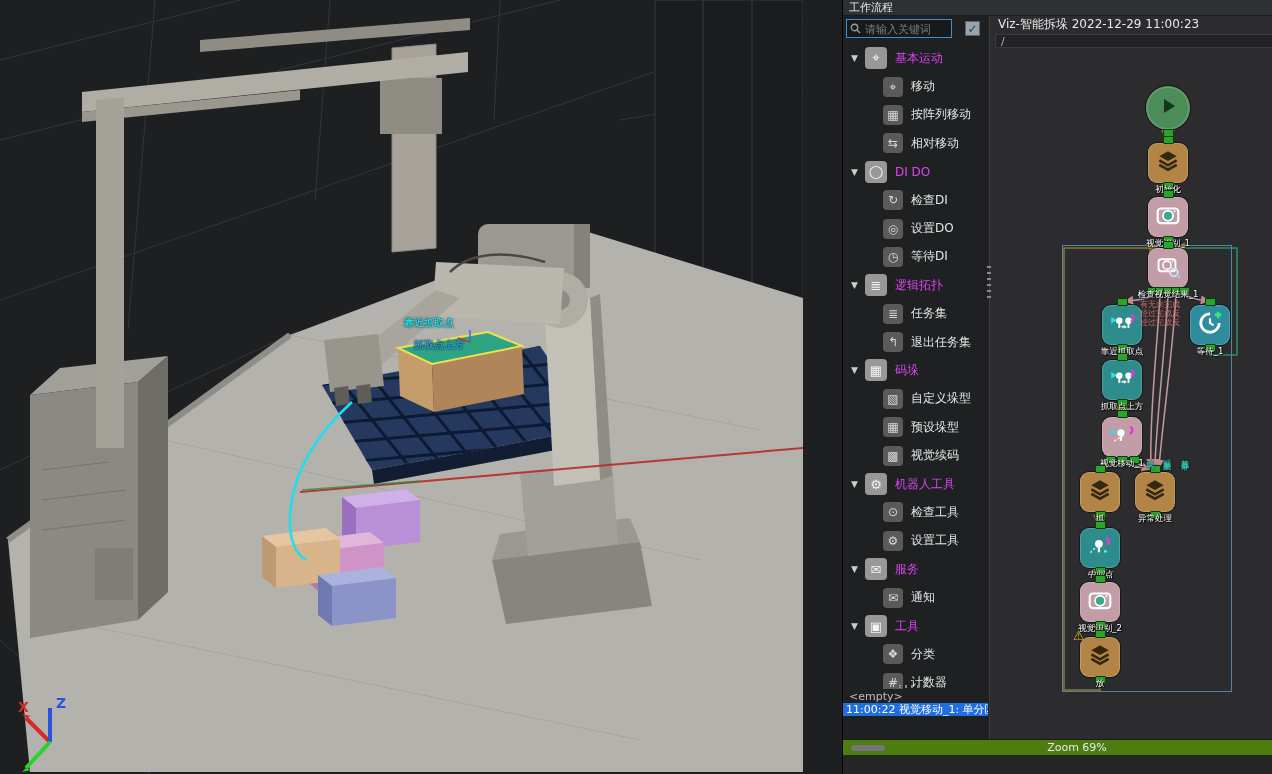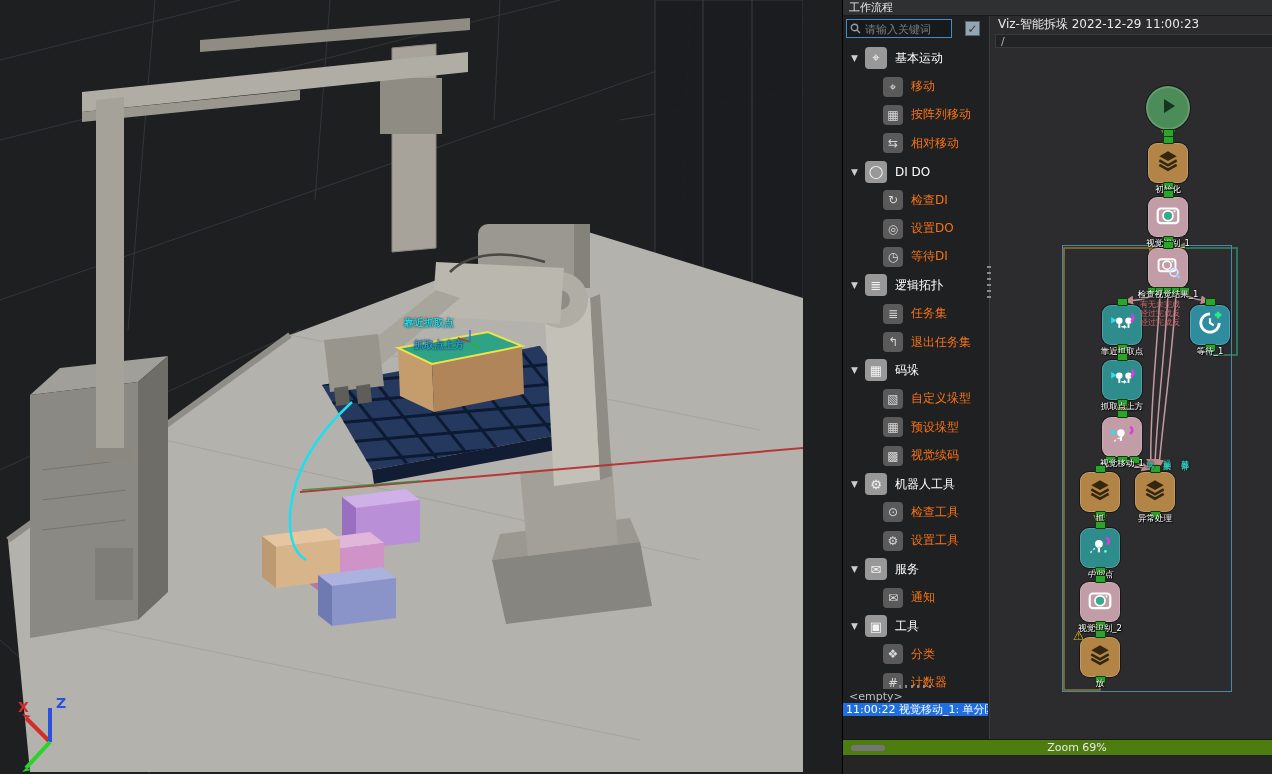--- a/index.html
+++ b/index.html
@@ -23,22 +23,22 @@
   #search-check{position:absolute;right:6px;top:2px;width:15px;height:15px;background:#93a5b1;border:1px solid #5a646c;
     color:#2e3a42;font-size:12px;line-height:14px;text-align:center;box-sizing:border-box;}
   #tree{position:absolute;left:0;top:28px;right:1px;height:645px;overflow:hidden;}
   .trow{display:flex;align-items:center;height:28.4px;cursor:default;}
   .trow .arrow{width:10px;margin-left:8px;color:#cdcdcd;font-size:9px;flex:0 0 auto;}
   .trow.cat .ticon{width:22px;height:22px;border-radius:4px;background:#989898;color:#f2f2f2;font-size:13px;
     display:flex;align-items:center;justify-content:center;margin-left:4px;flex:0 0 auto;}
   .trow.child{padding-left:40px;}
   .trow.child .ticon{width:20px;height:20px;border-radius:4px;background:#5a5a5a;color:#d8d8d8;font-size:12px;
     display:flex;align-items:center;justify-content:center;flex:0 0 auto;}
-  .trow .tlabel{margin-left:8px;color:#f97316;font-size:12px;white-space:nowrap;}
-  .trow.cat .tlabel{color:#ffffff;}
+  .trow .tlabel{margin-left:8px;color:#e5e5e5;font-size:12px;white-space:nowrap;}
+  .trow.cat .tlabel{color:#d946ef;}
   #log-area{position:absolute;left:0;right:1px;top:668px;bottom:0;}
   .dots-h{position:absolute;left:50%;top:1px;width:34px;height:3px;transform:translateX(-50%);
     background:repeating-linear-gradient(to right,#8a8a8a 0 2px,transparent 2px 6px);}
   #empty-label{position:absolute;left:6px;top:6px;color:#bdbdbd;font-size:11px;}
   #log-line{position:absolute;left:0;right:0;top:19px;height:13px;background:#1f6fe0;color:#fff;font-size:11px;
     line-height:13px;padding-left:3px;white-space:nowrap;overflow:hidden;}
   .dots-v{position:absolute;left:144px;top:250px;width:4px;height:36px;
     background:repeating-linear-gradient(to bottom,#8a8a8a 0 2px,transparent 2px 6px);z-index:5;}
   
   #flow-col{position:absolute;left:147px;top:16px;right:0;bottom:35px;background:#2c2c2e;}

